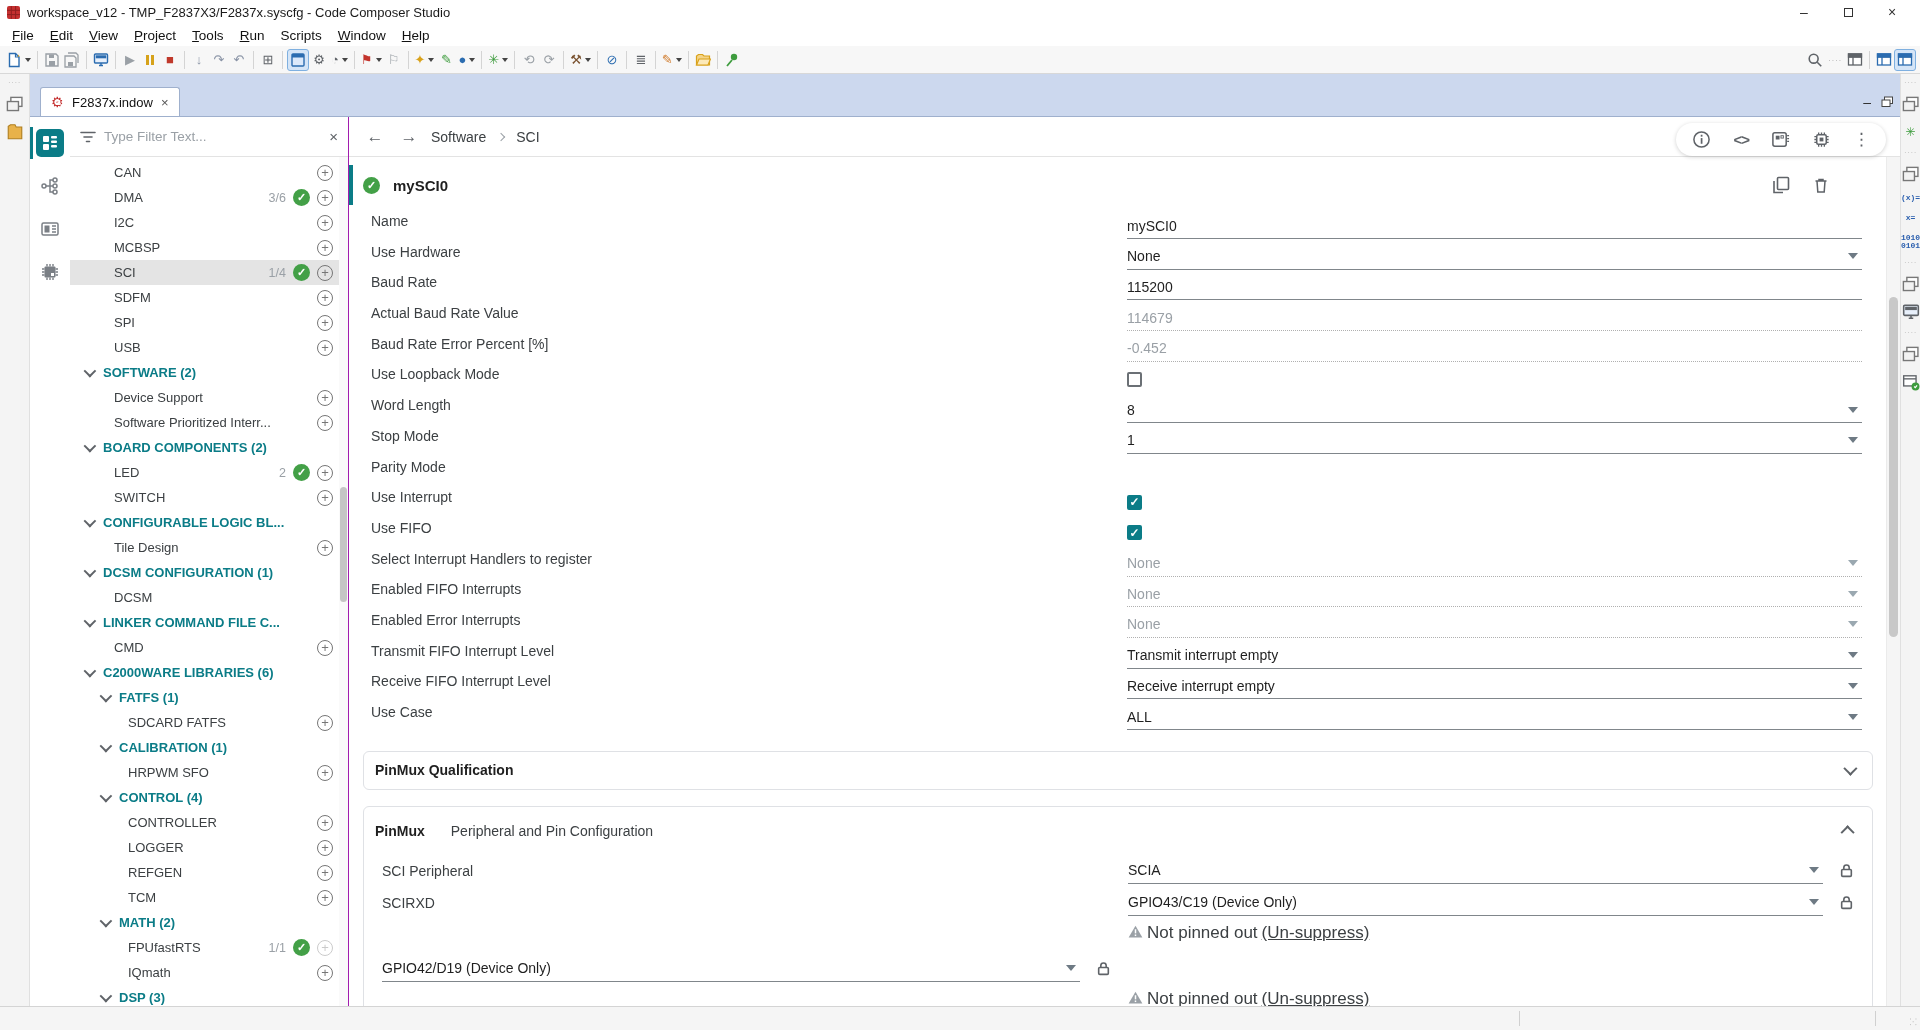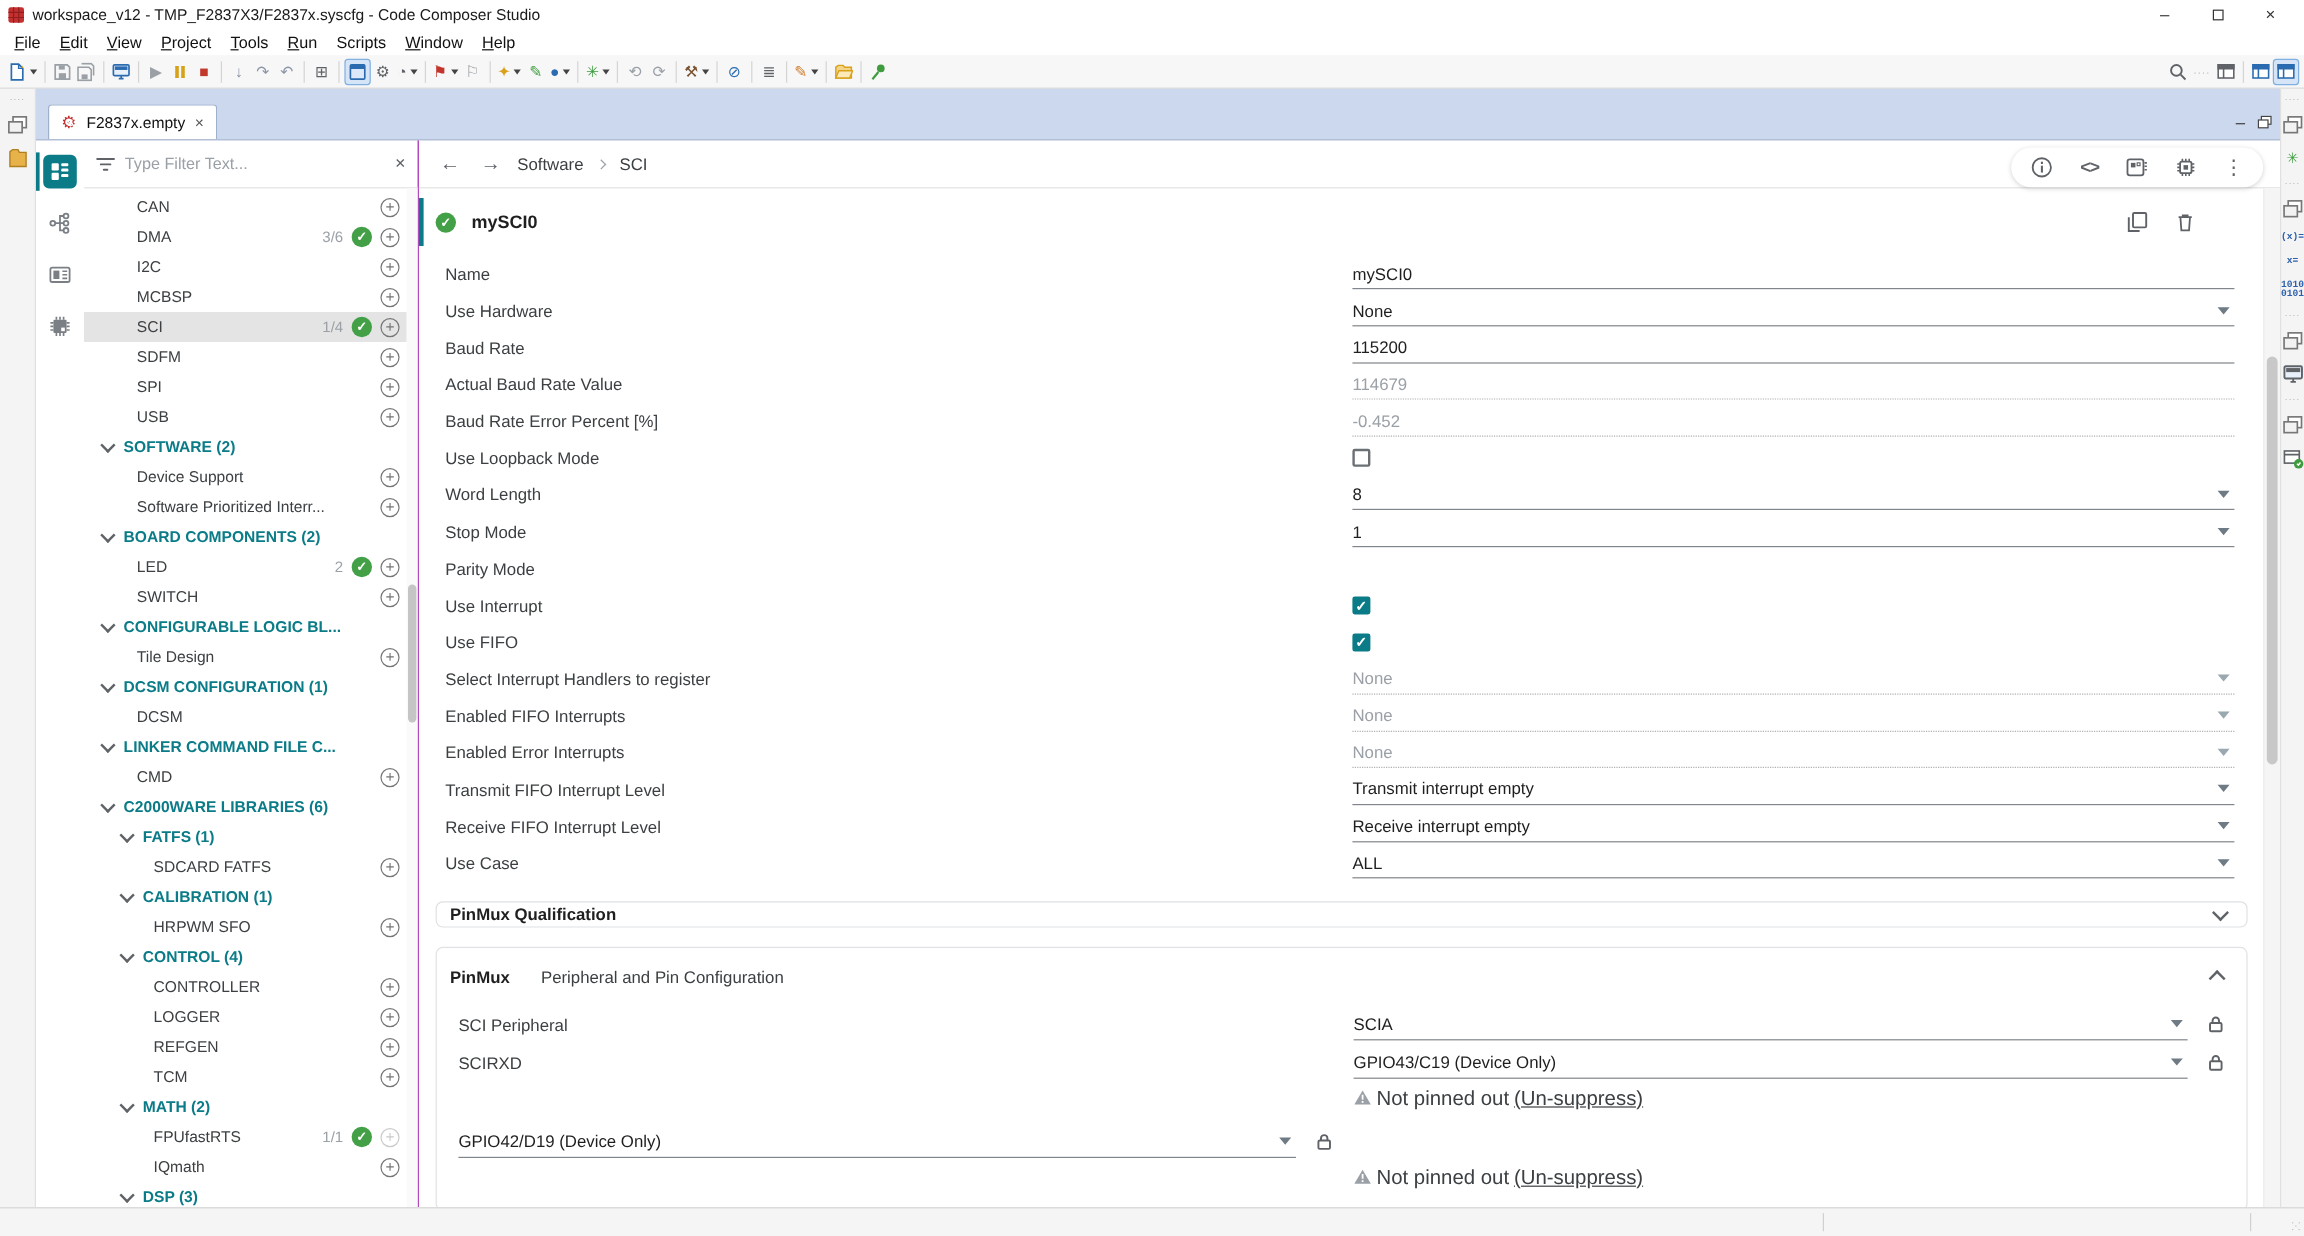--- a/index.html
+++ b/index.html
@@ -73,33 +73,33 @@
   .codeglyph{font-size:15px;font-weight:bold;color:#5f6368;letter-spacing:-1px}
   .kebab{font-size:17px;color:#5f6368;line-height:14px}
   .content{position:absolute;left:0;right:14px;top:40px;bottom:0;overflow:hidden}
   .v-scroll{position:absolute;right:0;top:40px;bottom:0;width:14px;background:#f5f5f5;border-left:1px solid #ebebeb}
   .v-scroll .thumb{position:absolute;left:2px;right:2px;top:140px;height:340px;background:#c8c8c8;border-radius:6px}
   .module-head{margin-top:8px;height:40px;display:flex;align-items:center;border-left:4px solid #0b7c87;padding-left:10px;padding-right:56px}
   .module-name{font-size:15px;font-weight:bold;color:#1f1f1f;margin-left:6px}
   .mh-icons{margin-left:auto;display:flex;gap:22px}
   .mh-icons svg{width:18px;height:18px}
   .fields{margin-top:8px}
-  .frow{height:30.7px;display:flex;align-items:center;padding-left:22px}
+  .frow{height:30.7px;display:flex;padding-left:22px}
   .flabel{width:756px;flex:none;font-size:14px;color:#3c4043}
   .fbox{width:735px;display:flex;align-items:center;border-bottom:1px solid #80868b;height:26px;position:relative}
   .fbox .val{font-size:14px;color:#1f1f1f}
   .fbox.dis{border-bottom:1px dotted #b0b0b0}
   .fbox.dis .val{color:#9aa0a6}
   .fbox.nob{border-bottom:none}
   .caret{position:absolute;right:4px;width:0;height:0;border-left:5px solid transparent;border-right:5px solid transparent;border-top:6px solid #6e7a84}
   .caret.dim{border-top-color:#9aa8b0}
   .cb{width:15px;height:15px;border:2px solid #6b7075;border-radius:2px;background:#fff}
   .cb.on{background:#0b7c87;border-color:#0b7c87;color:#fff;font-size:12px;font-weight:bold;display:flex;align-items:center;justify-content:center}
   .card{margin:14px 0 0 14px;width:1510px;border:1px solid #dfe1e5;border-radius:6px;background:#fff}
-  .qual{height:22px;display:flex;align-items:center;padding:0 18px 0 11px;margin-top:16px}
+  .qual{height:39px;display:flex;align-items:center;padding:0 18px 0 11px;margin-top:16px}
   .qual .qtitle{font-size:14px;font-weight:bold;color:#1f1f1f}
   .chev-lg{width:10px;height:10px;border-right:2px solid #5f6368;border-bottom:2px solid #5f6368;margin-left:auto}
   .chev-down{transform:rotate(45deg) translateY(-2px)}
   .chev-up{transform:rotate(-135deg) translateY(-2px)}
   .pinmux{margin-top:16px;padding:0 18px 6px 11px}
   .pm-head{height:48px;display:flex;align-items:center}
   .pm-title{font-size:14px;font-weight:bold;color:#1f1f1f;margin-right:26px}
   .pm-sub{font-size:14px;color:#3c4043}
   .prow{display:flex;align-items:center;min-height:32px;padding-left:7px}
   .plabel{width:746px;flex:none;font-size:14px;color:#3c4043}
@@ -330,21 +330,21 @@
       </div>
     </div>
 
   <div class="editor-col">
     <div class="tabstrip">
       <div class="tab">
         <span class="tab-ic">
             <span class="gear">⚙</span>
             <span class="s">S</span>
           </span>
-        <span>F2837x.empty</span>
+        <span>F2837x.indow</span>
         <span class="tab-close">×</span>
       </div>
       <div class="strip-right">
         <span style="font-size:14px">–</span>
         <svg width="13" height="12" viewBox="0 0 13 12">
             <rect x="3.5" y="1" width="8" height="6.5" fill="#fff" stroke="#444"></rect>
             <rect x="1" y="4" width="8" height="6.5" fill="#fff" stroke="#444"></rect>
           </svg>
       </div>
     </div>

